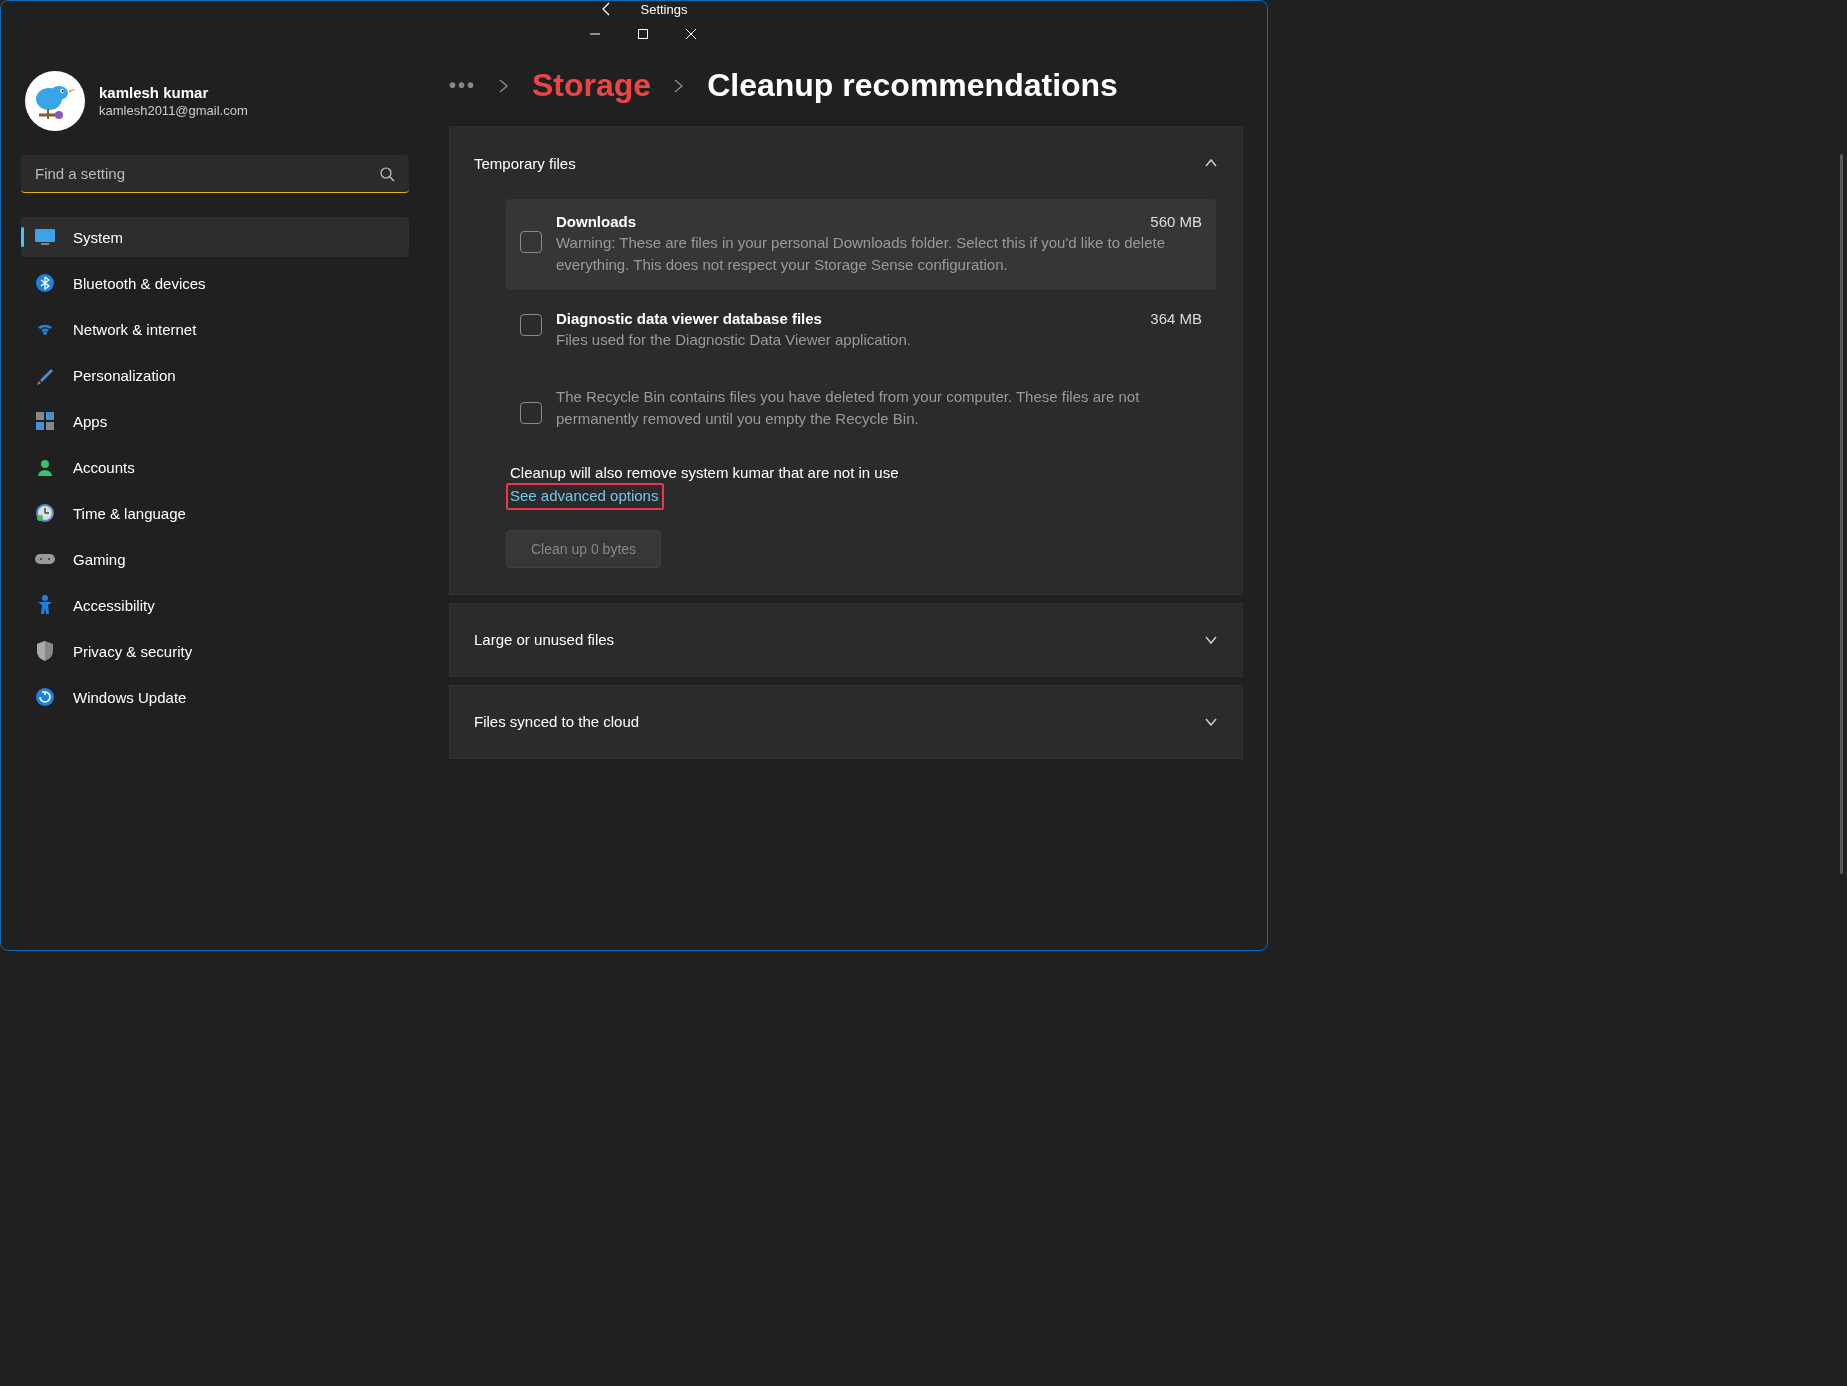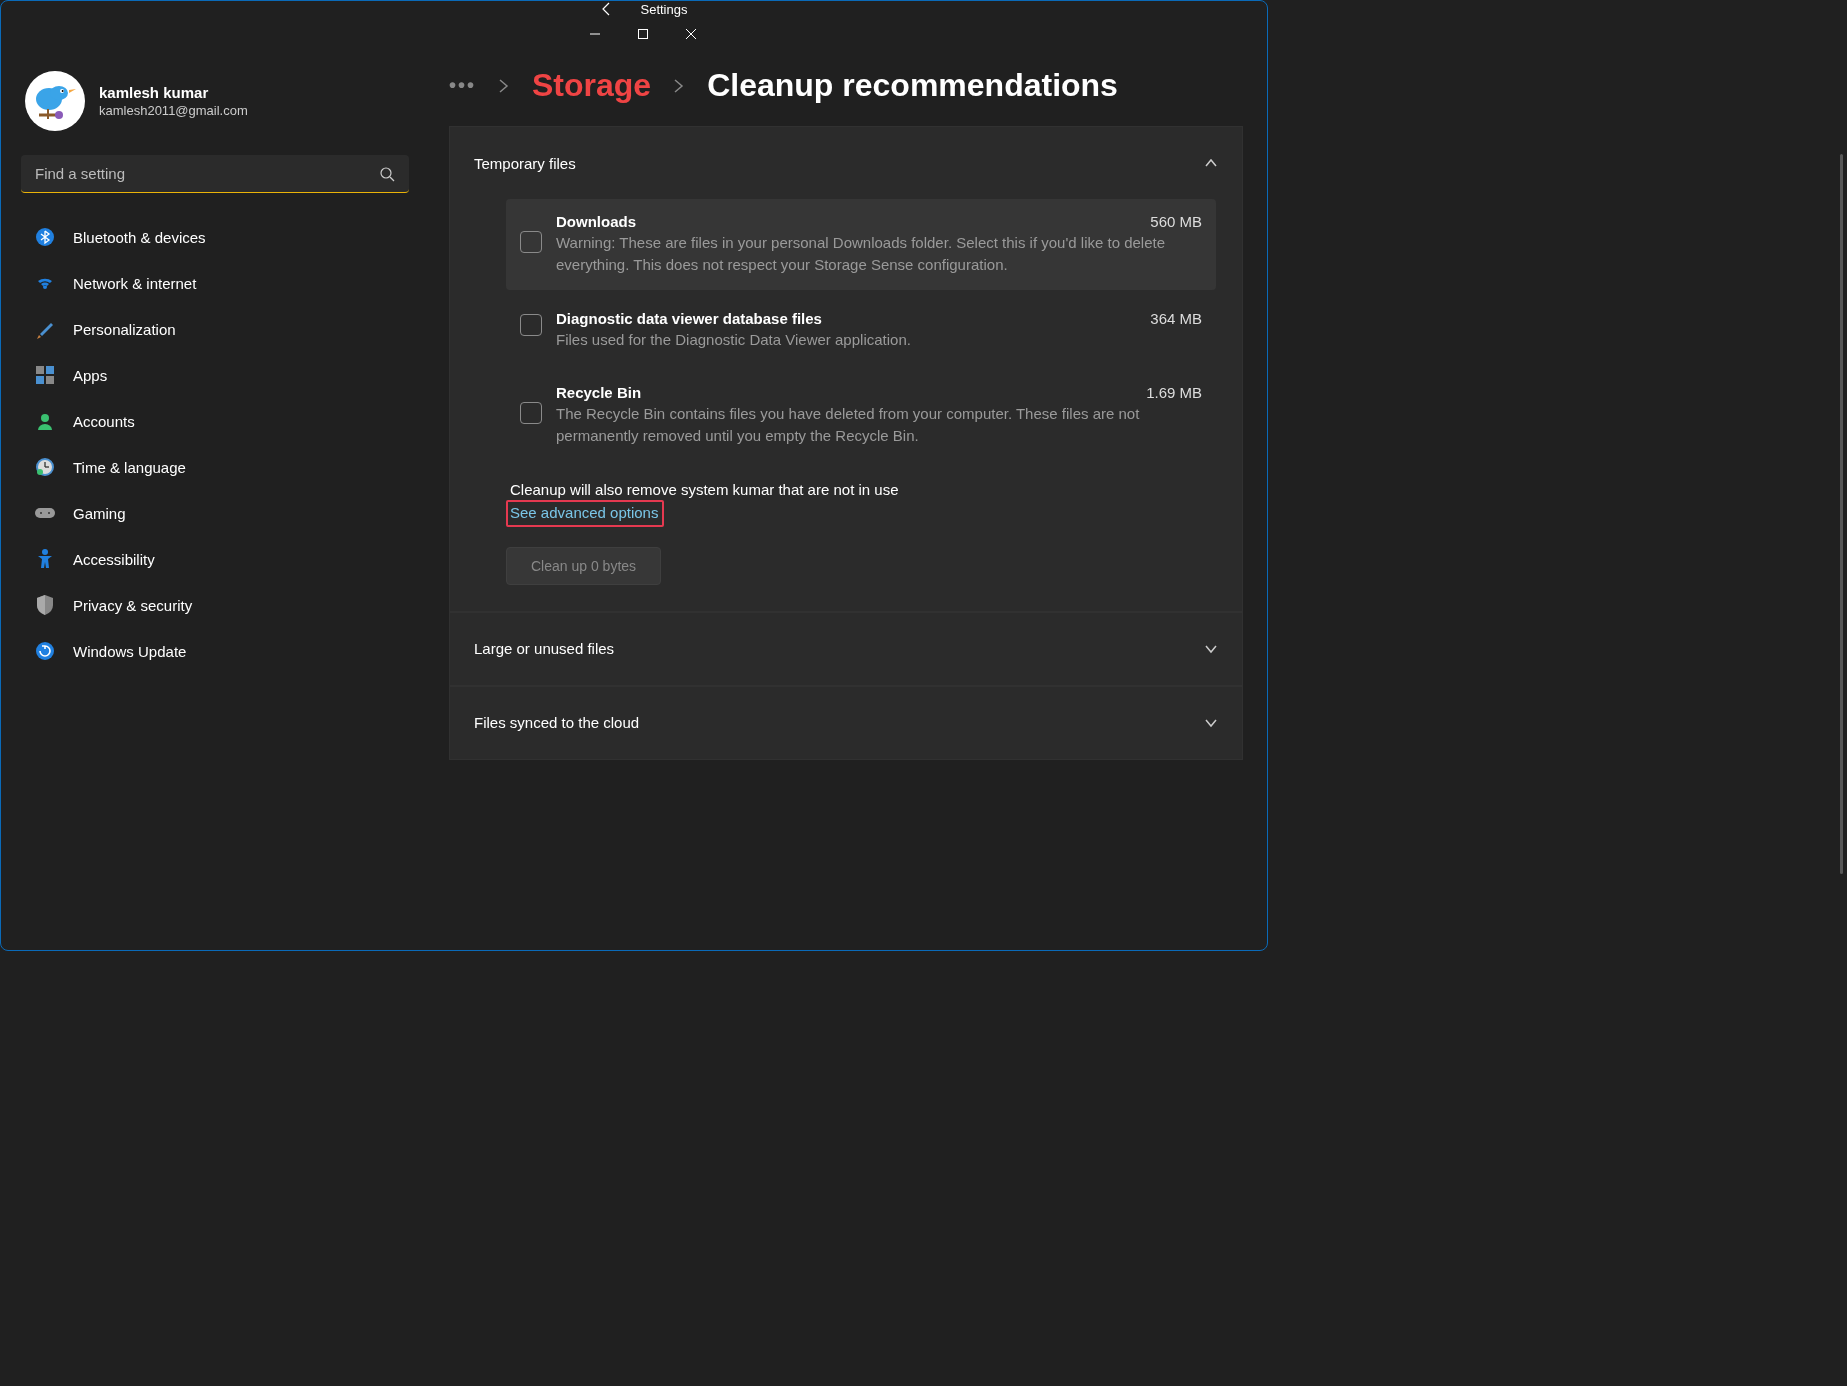--- a/index.html
+++ b/index.html
@@ -68,21 +68,21 @@
 
 .content { flex: 1; padding: 18px 24px 0 38px; overflow-y: auto; }
 .breadcrumb { display: flex; align-items: center; gap: 22px; margin-bottom: 22px; }
 .crumb-ellipsis { color: #888; font-size: 20px; font-weight: 700; letter-spacing: 2px; cursor: pointer; }
 .crumb-sep { color: #888; font-size: 24px; }
 .crumb-item { font-size: 32px; font-weight: 600; }
 .crumb-item.muted { color: #ef4444; cursor: pointer; }
 
 .panel {
   background: #2b2b2b; border-radius: 0; border: 1px solid #313131;
-  margin-bottom: 0;
+  margin-bottom: 8px;
 }
 .panel-header {
   height: 72px; display: flex; align-items: center; justify-content: space-between;
   padding: 0 24px; cursor: pointer; font-size: 15px;
 }
 .chev { width: 14px; height: 14px; }
 
 .item-list { padding: 0 26px 26px 56px; }
 .cleanup-item {
   display: flex; align-items: flex-start; gap: 14px;
@@ -174,20 +174,29 @@
       <input type="text" placeholder="Find a setting" style="">
       <span class="search-icon">
         <svg viewBox="0 0 16 16" fill="none" stroke="#ccc" stroke-width="1.2">
             <circle cx="7" cy="7" r="5"></circle>
             <line x1="11" y1="11" x2="15" y2="15"></line>
           </svg>
       </span>
     </div>
 
     <ul class="nav-list">
+      <li class="nav-item active">
+        <span class="nav-icon">
+            <svg width="20" height="16">
+              <rect x="0" y="0" width="20" height="13" rx="1" fill="#3aa4e8"></rect>
+              <rect x="6" y="14" width="8" height="2" fill="#888"></rect>
+            </svg>
+          </span>
+        <span>System</span>
+      </li>
       <li class="nav-item">
         <span class="nav-icon">
             <svg width="18" height="18">
               <circle cx="9" cy="9" r="9" fill="#2080e0"></circle>
               <path d="M9 3 L9 15 L13 12 L5 6 M9 3 L13 6 L5 12" stroke="#fff" stroke-width="1.3" fill="none"></path>
             </svg>
           </span>
         <span>Bluetooth &amp; devices</span>
       </li>
       <li class="nav-item">
@@ -316,24 +325,20 @@
             <div class="item-head">
               <span class="item-title">Diagnostic data viewer database files</span>
               <span class="item-size">364 MB</span>
             </div>
             <div class="item-desc">Files used for the Diagnostic Data Viewer application.</div>
           </div>
         </div>
         <div class="cleanup-item">
           <div class="checkbox"></div>
           <div class="item-body">
-            <div class="item-head">
-              <span class="item-title">Recycle Bin</span>
-              <span class="item-size">1.69 MB</span>
-            </div>
             <div class="item-desc">The Recycle Bin contains files you have deleted from your computer. These files are not permanently removed until you empty the Recycle Bin.</div>
           </div>
         </div>
 
         <div class="cleanup-note">Cleanup will also remove system kumar that are not in use</div>
         <span class="adv-link">See advanced options</span>
         <div><button class="cleanup-btn" disabled="">Clean up 0 bytes</button></div>
       </div>
     </div>
 

